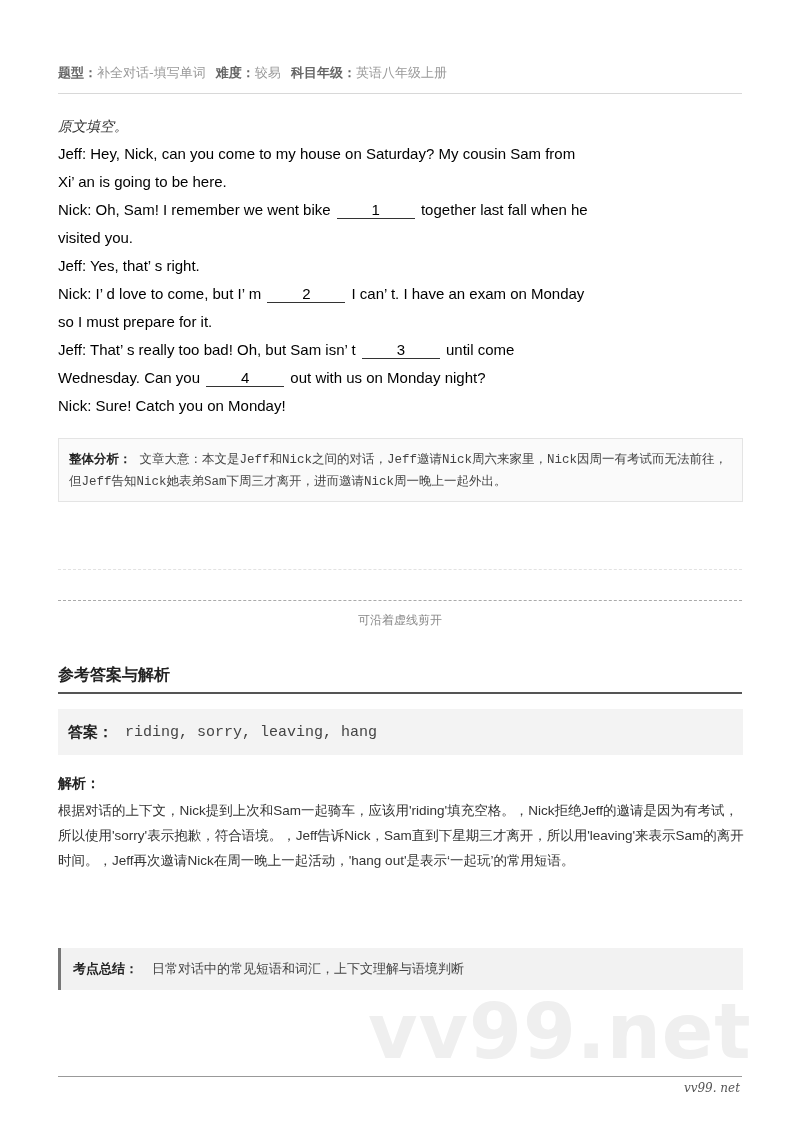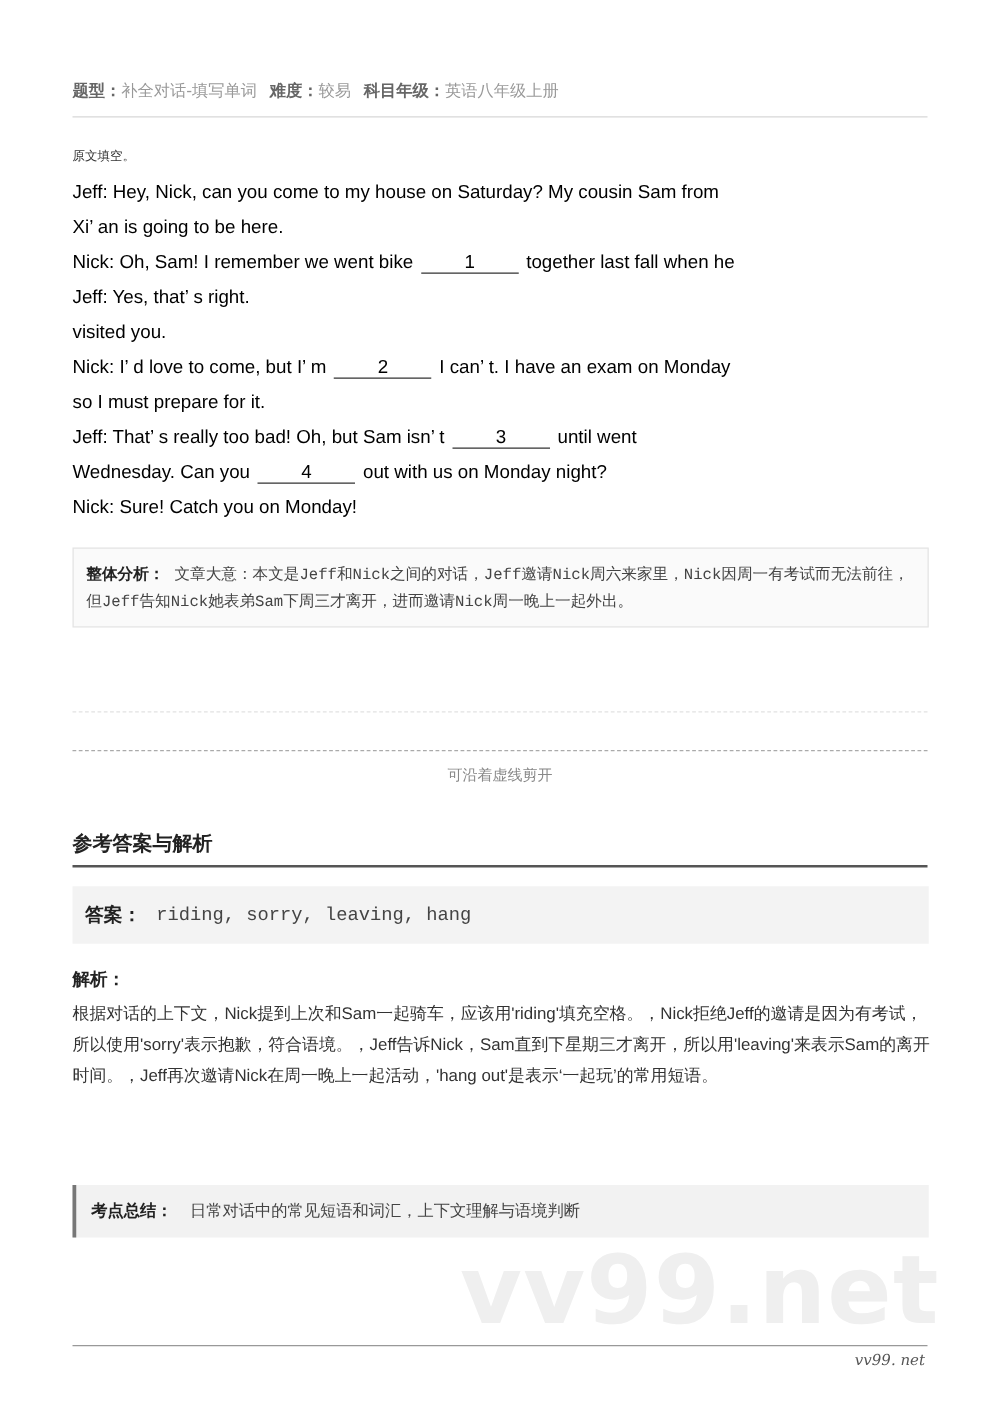--- a/index.html
+++ b/index.html
@@ -8,21 +8,21 @@
 
     .meta-bar {
       position: absolute; left: 58px; top: 64px; width: 684px;
       font-family: "DejaVu Sans", sans-serif; font-size: 13px; color: #999;
     }
     .meta-bar .k { font-weight: bold; color: #666; }
     .meta-bar .v { margin-right: 6px; }
     .meta-rule { position: absolute; left: 58px; top: 93px; width: 684px; height: 1px; background: #d8d8d8; }
 
     .passage { position: absolute; left: 58px; top: 112px; width: 690px; }
-    .passage .intro { font-family: "DejaVu Sans", sans-serif; font-size: 10px; color: #333; line-height: 28px; height: 28px; }
+    .passage .intro { font-family: "DejaVu Sans", sans-serif; font-size: 14px; color: #333; line-height: 28px; height: 28px; font-style: italic; }
     .passage .line {
       font-family: Liberation Sans, sans-serif;
       font-size: 15px; line-height: 28px; height: 28px; color: #000000; white-space: nowrap;
     }
     .blank {
       display: inline-block; width: 78px; text-align: center;
       border-bottom: 1px solid #333; line-height: 16px; margin: 0 2px;
     }
 
     .analysis-box {
@@ -89,25 +89,25 @@
   <span class="k">科目年级：</span><span class="v">英语八年级上册</span>
 </div>
 <div class="meta-rule"></div>
 
 <div class="passage">
   <div class="intro">原文填空。</div>
   <div id="passage-lines">
       <div class="line"><span>Jeff: Hey, Nick, can you come to my house on Saturday? My cousin Sam from</span></div>
       <div class="line"><span>Xi’ an is going to be here.</span></div>
       <div class="line"><span>Nick: Oh, Sam! I remember we went bike </span><span class="blank">1</span><span> together last fall when he</span></div>
+      <div class="line"><span>visited you.</span></div>
       <div class="line"><span>Jeff: Yes, that’ s right.</span></div>
-      <div class="line"><span>visited you.</span></div>
       <div class="line"><span>Nick: I’ d love to come, but I’ m </span><span class="blank">2</span><span> I can’ t. I have an exam on Monday</span></div>
       <div class="line"><span>so I must prepare for it.</span></div>
-      <div class="line"><span>Jeff: That’ s really too bad! Oh, but Sam isn’ t </span><span class="blank">3</span><span> until went</span></div>
+      <div class="line"><span>Jeff: That’ s really too bad! Oh, but Sam isn’ t </span><span class="blank">3</span><span> until come</span></div>
       <div class="line"><span>Wednesday. Can you </span><span class="blank">4</span><span> out with us on Monday night?</span></div>
       <div class="line"><span>Nick: Sure! Catch you on Monday!</span></div>
     </div>
 </div>
 
 <div class="analysis-box">
   <span class="label">整体分析：</span><span>文章大意：本文是Jeff和Nick之间的对话，Jeff邀请Nick周六来家里，Nick因周一有考试而无法前往，但Jeff告知Nick她表弟Sam下周三才离开，进而邀请Nick周一晚上一起外出。</span>
 </div>
 
 <div class="dash1"></div>

